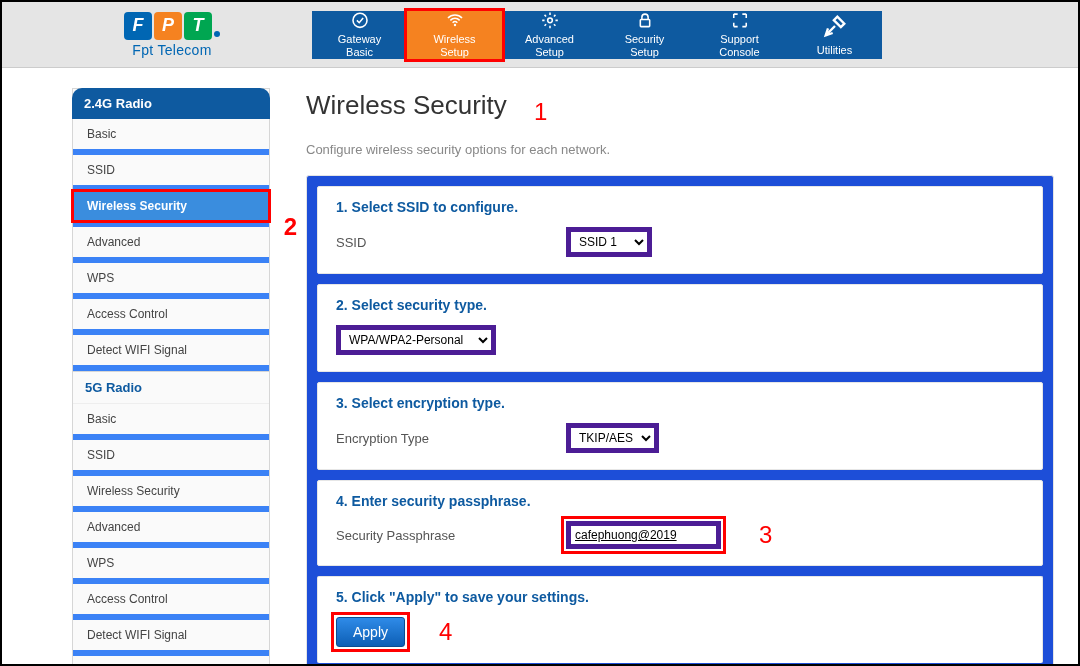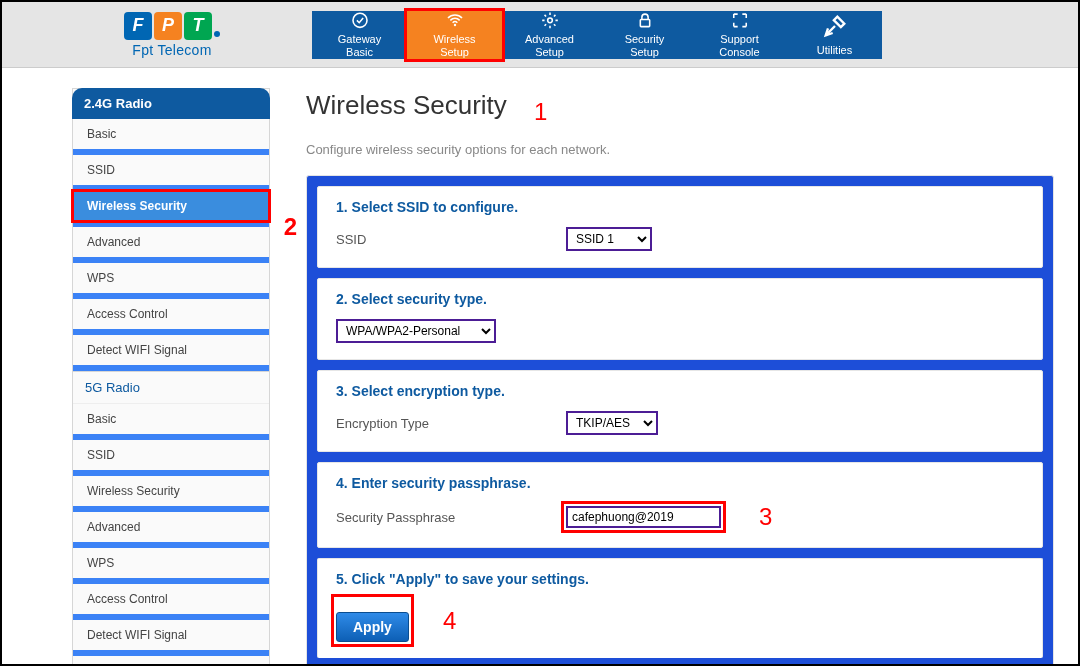--- a/index.html
+++ b/index.html
@@ -24,42 +24,42 @@
 
     
     .body { display: flex; padding: 20px 24px 20px 70px; gap: 36px; }
 
     
     .sidebar { width: 198px; border: 1px solid #d6d6d6; background: #fafafa; }
     .side-header { background: #0e5aa0; color: #fff; font-weight: bold; padding: 8px 12px; border-radius: 10px 10px 0 0; margin: -1px -1px 0 -1px; }
     .side-link { padding: 8px 14px; border-bottom: 6px solid #3b82f6; color: #444; cursor: pointer; font-size: 12px; }
     .side-link.active { background: #3a8dde; color: #fff; font-weight: bold; position: relative; }
     .side-link.highlight::after { content: ""; position: absolute; top:-2px; left:-2px; right:-2px; bottom:-2px; border: 3px solid #ff0000; pointer-events: none; }
-    .side-subhead { padding: 8px 12px; color: #0e5aa0; font-weight: normal; border-top: 1px solid #d6d6d6; border-bottom: 1px solid #eee; }
+    .side-subhead { padding: 8px 12px; color: #0e5aa0; font-weight: bold; border-top: 1px solid #d6d6d6; border-bottom: 1px solid #eee; }
 
     
     .main { flex: 1; padding-top: 2px; }
     .page-title { font-size: 26px; color: #333; font-weight: normal; margin-bottom: 16px; }
     .page-title .annot { color: #ff0000; font-size: 24px; margin-left: 20px; vertical-align: sub; }
     .page-sub { color: #888; font-size: 13px; margin-bottom: 18px; }
 
     .panel { background: #1d4ed8; border: 1px solid #e4e4e4; border-radius: 3px; padding: 0; }
     .section { background: #fff; margin: 10px; border: 1px solid #e6e6e6; border-radius: 2px; padding: 12px 18px 16px; }
     .sec-title { color: #0e5aa0; font-weight: bold; font-size: 14px; margin-bottom: 12px; }
     .row { display: flex; align-items: center; gap: 20px; }
     .lbl { width: 210px; color: #555; }
-    select, input[type=text] { font-family: inherit; font-size: 12px; padding: 2px 4px; border: 2px solid #4c1d95; background: #fff; }
+    select, input[type=text] { font-family: inherit; font-size: 12px; padding: 2px 4px; border: 5px solid #4c1d95; background: #fff; }
     select { min-width: 86px; }
     .sel-wide { min-width: 160px; }
     .sel-med { min-width: 92px; }
-    .pass-input { width: 155px; }
+    .pass-input { width: 155px; text-decoration: underline; }
     .pass-wrap { position: relative; display: inline-block; }
     .pass-wrap::after { content: ""; position: absolute; top:-5px; left:-5px; right:-5px; bottom:-5px; border: 3px solid #ff0000; pointer-events: none; }
 
-    .apply-btn { background: linear-gradient(#2f8be8,#0d5fb5); color: #fff; font-weight: bold; border: 1px solid #0a4d90; padding: 6px 16px; border-radius: 3px; font-size: 14px; cursor: pointer; margin-top: 13px; }
+    .apply-btn { background: linear-gradient(#2f8be8,#0d5fb5); color: #fff; font-weight: normal; border: 1px solid #0a4d90; padding: 6px 16px; border-radius: 3px; font-size: 14px; cursor: pointer; }
     .apply-wrap { position: relative; display: inline-block; }
     .apply-wrap::after { content: ""; position: absolute; top:-5px; left:-5px; right:-5px; bottom:-5px; border: 3px solid #ff0000; pointer-events: none; }
 
     .annot-num { color: #ff0000; font-size: 24px; font-weight: normal; margin-left: 18px; }
     .annot-side { position: absolute; right: -28px; top: 22px; color: #ff0000; font-size: 24px; }
     .rel { position: relative; }
   </style>
 </head>
 <body>
 

